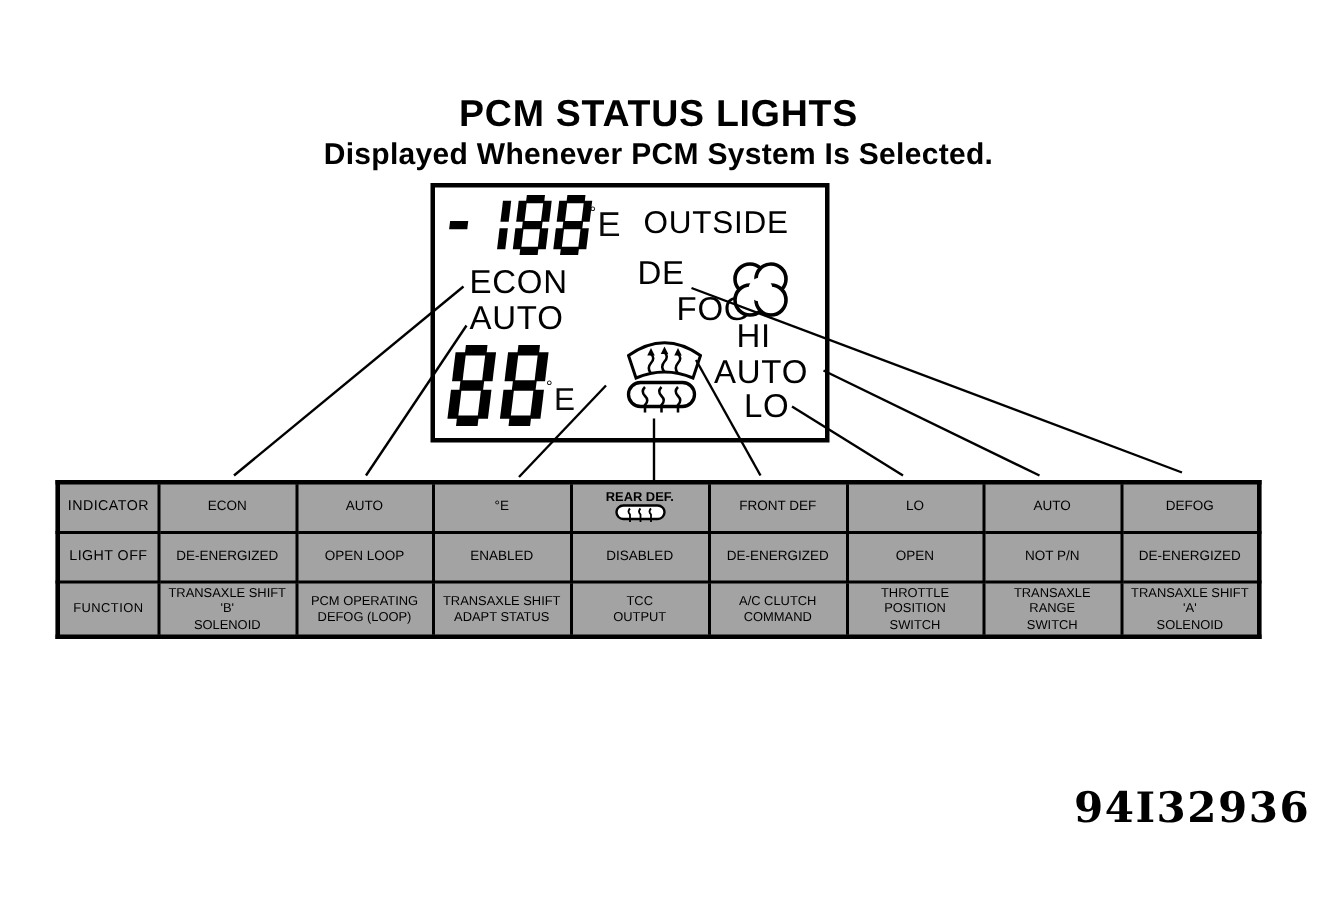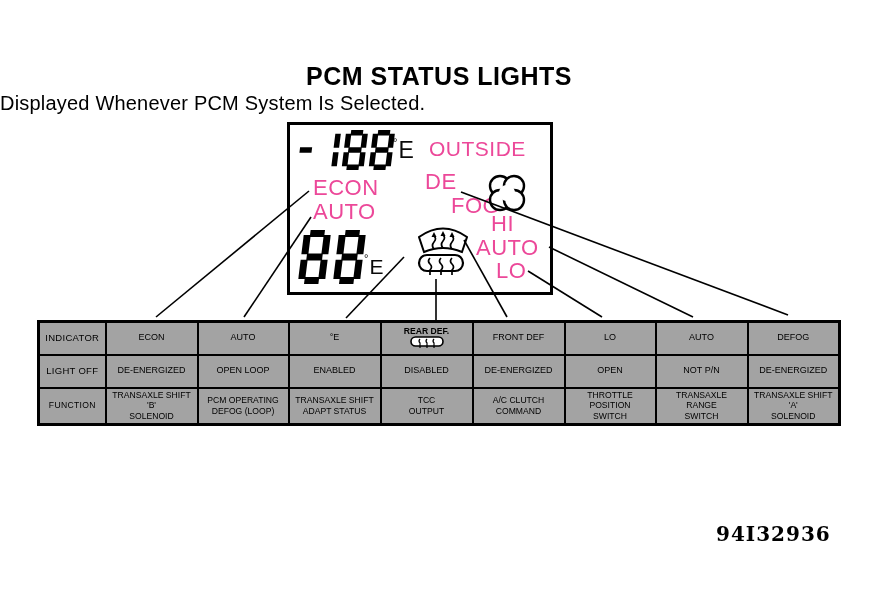--- a/index.html
+++ b/index.html
@@ -1,41 +1,41 @@
 <!DOCTYPE html>
 <html><head>
 <meta charset="utf-8">
 <style>
   html,body{margin:0;padding:0;background:#fff;}
   .page{position:relative;width:878px;height:608px;background:#fff;overflow:hidden;
         font-family:"Liberation Sans",sans-serif;color:#000;border-radius:31px;}
   .title{position:absolute;top:62px;left:0;width:100%;text-align:center;
          font-size:25px;font-weight:bold;letter-spacing:.5px;}
-  .subtitle{position:absolute;top:92px;left:0;width:100%;text-align:left;
-            font-size:20px;font-weight:normal;letter-spacing:.2px;}
+  .subtitle{position:absolute;top:92px;left:0;width:100%;text-align:center;
+            font-size:20px;font-weight:bold;letter-spacing:.2px;}
   .display-panel{position:absolute;left:287px;top:122px;width:260px;height:167px;
                  border:3px solid #000;background:#fff;}
-  .lbl{position:absolute;font-size:22px;line-height:1;letter-spacing:.5px;color:#ec4899;}
+  .lbl{position:absolute;font-size:22px;line-height:1;letter-spacing:.5px;color:#000000;}
   .seg{position:absolute;}
   .unit{position:absolute;font-size:23px;line-height:1;color:#0a0a0a;}
   .unit .deg{font-size:11px;vertical-align:12px;margin-right:1px;}
   .icon{position:absolute;}
   .leaders{position:absolute;left:0;top:0;width:878px;height:616px;pointer-events:none;}
   .status-table{position:absolute;left:37px;top:320px;border-collapse:collapse;
                 table-layout:fixed;background:#a3a3a3;border:3px solid #000;}
   .status-table td{border:2px solid #000;text-align:center;vertical-align:middle;
                    font-size:9px;line-height:1.3;padding:1px 2px;white-space:pre-line;
                    overflow:hidden;}
   .status-table td.rowhead{font-size:9.5px;letter-spacing:.3px;}
   .status-table tr.r0{height:33px;} .status-table tr.r1{height:34px;}
   .status-table tr.r2{height:33px;} .status-table tr.r3{height:36px;}
   .status-table tr.r3 td{font-size:8.6px;line-height:1.25;}
   .hdrcell-text{font-size:8.6px;line-height:1.1;font-weight:bold;}
   .fignum{position:absolute;left:716px;top:522px;font-family:"DejaVu Serif",serif;
-          font-weight:bold;font-size:20px;letter-spacing:1px;}
+          font-weight:bold;font-size:28px;letter-spacing:1px;}
 </style>
 </head>
 <body>
 
 <div class="page">
 
   <div class="title">PCM STATUS LIGHTS</div>
   <div class="subtitle">Displayed Whenever PCM System Is Selected.</div>
 
   <div class="display-panel">

